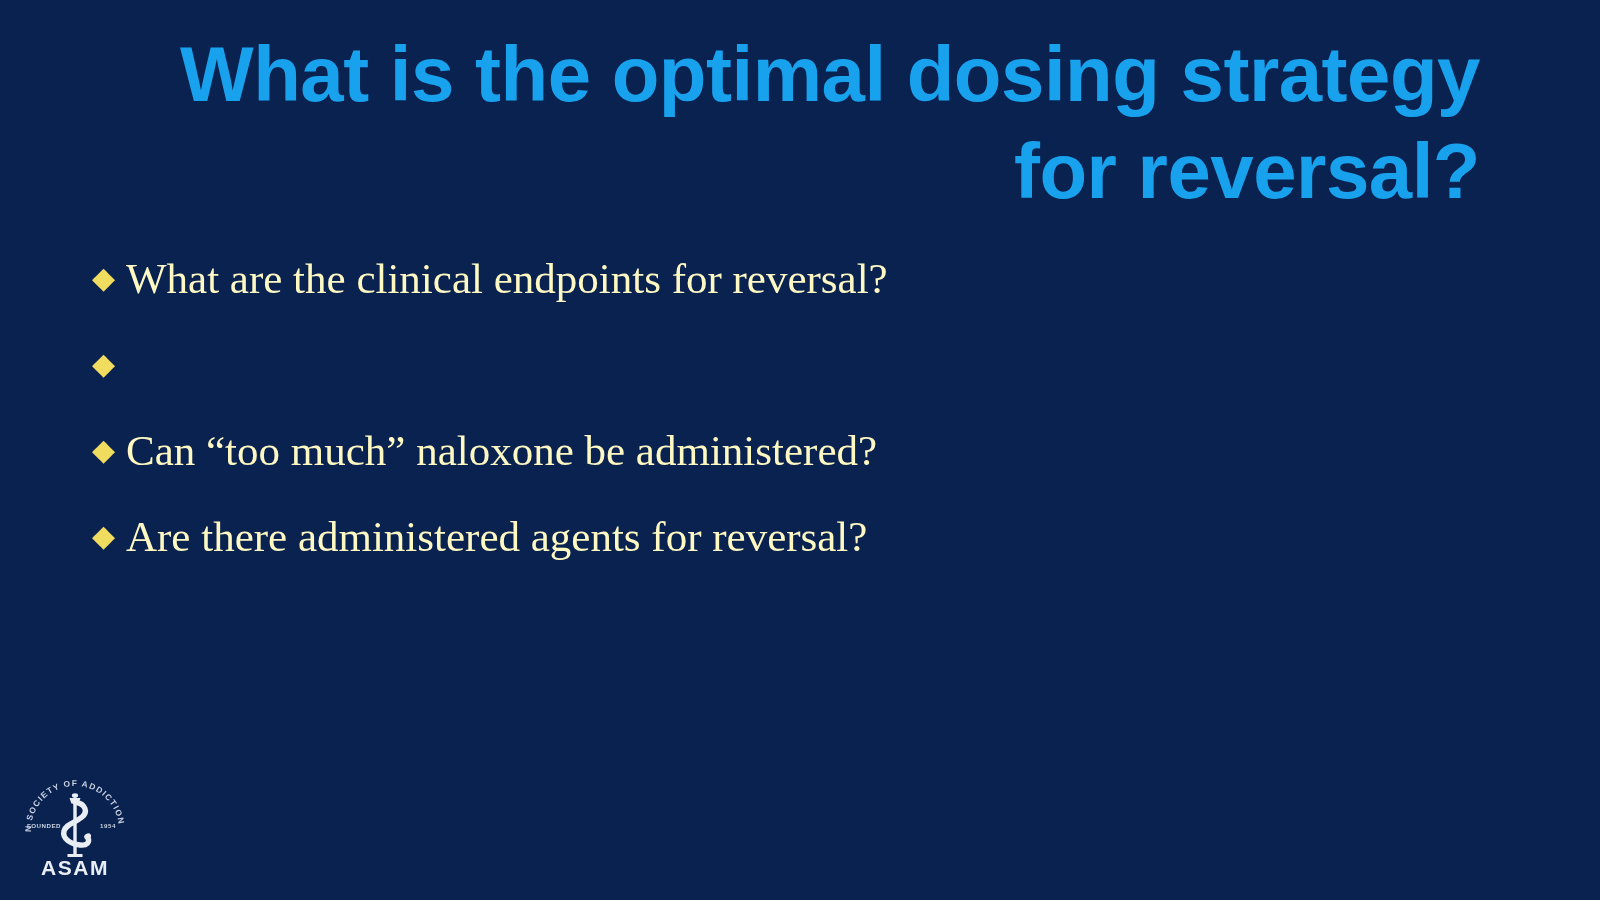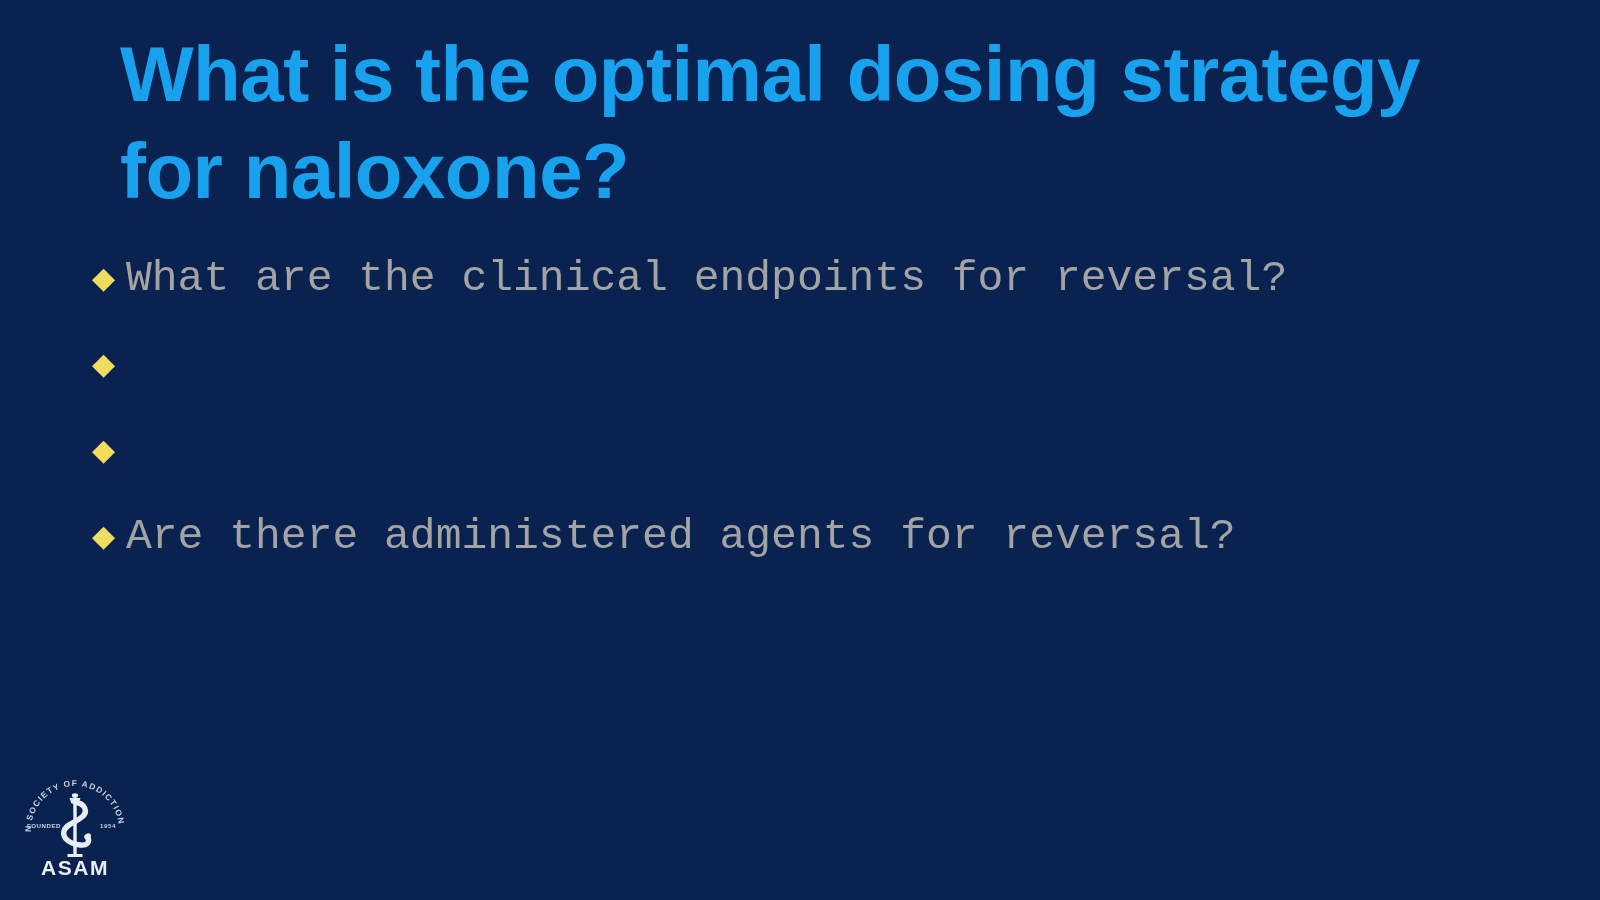--- a/index.html
+++ b/index.html
@@ -21,21 +21,21 @@
     background: #0a2250;
     box-sizing: border-box;
   }
 
   
   #title-block {
     position: absolute;
     left: 120px;
     top: 26px;
     width: 1360px;
-    text-align: left;
+    text-align: right;
   }
   .title-line {
     display: block;
     color: #18a2ee;
     font-family: "Liberation Sans", sans-serif;
     font-weight: bold;
     font-size: 78px;
     line-height: 97px;
     letter-spacing: -0.5px;
     white-space: nowrap;
@@ -57,22 +57,22 @@
     flex: 0 0 auto;
     width: 34px;
     font-size: 30px;
     line-height: 1;
     color: #f0dc5f;
     text-align: left;
     transform: translateY(-1px);
   }
   .bullet-text {
     flex: 0 1 auto;
-    color: #a3a3a3;
-    font-family: Liberation Mono, monospace;
+    color: #fef9c3;
+    font-family: Liberation Serif, serif;
     font-weight: normal;
     font-size: 43px;
     line-height: 52px;
     white-space: nowrap;
   }
 
   
   #asam-logo {
     position: absolute;
     left: 14px;
@@ -86,36 +86,37 @@
     height: 122px;
   }
 </style>
 </head>
 <body>
 
 <div id="slide" style="background: rgb(10, 34, 80);">
 
   <div id="title-block">
     <span class="title-line">What is the optimal dosing strategy</span>
-    <span class="title-line">for naloxone?</span>
+    <span class="title-line">for reversal?</span>
   </div>
 
   <div id="bullet-list">
 
     <div class="bullet-row">
       <span class="bullet-marker">◆</span>
       <span class="bullet-text">What are the clinical endpoints for reversal?</span>
     </div>
 
     <div class="bullet-row">
       <span class="bullet-marker">◆</span>
     </div>
 
     <div class="bullet-row">
       <span class="bullet-marker">◆</span>
+      <span class="bullet-text">Can “too much” naloxone be administered?</span>
     </div>
 
     <div class="bullet-row">
       <span class="bullet-marker">◆</span>
       <span class="bullet-text">Are there administered agents for reversal?</span>
     </div>
 
   </div>
 
   <div id="asam-logo">

